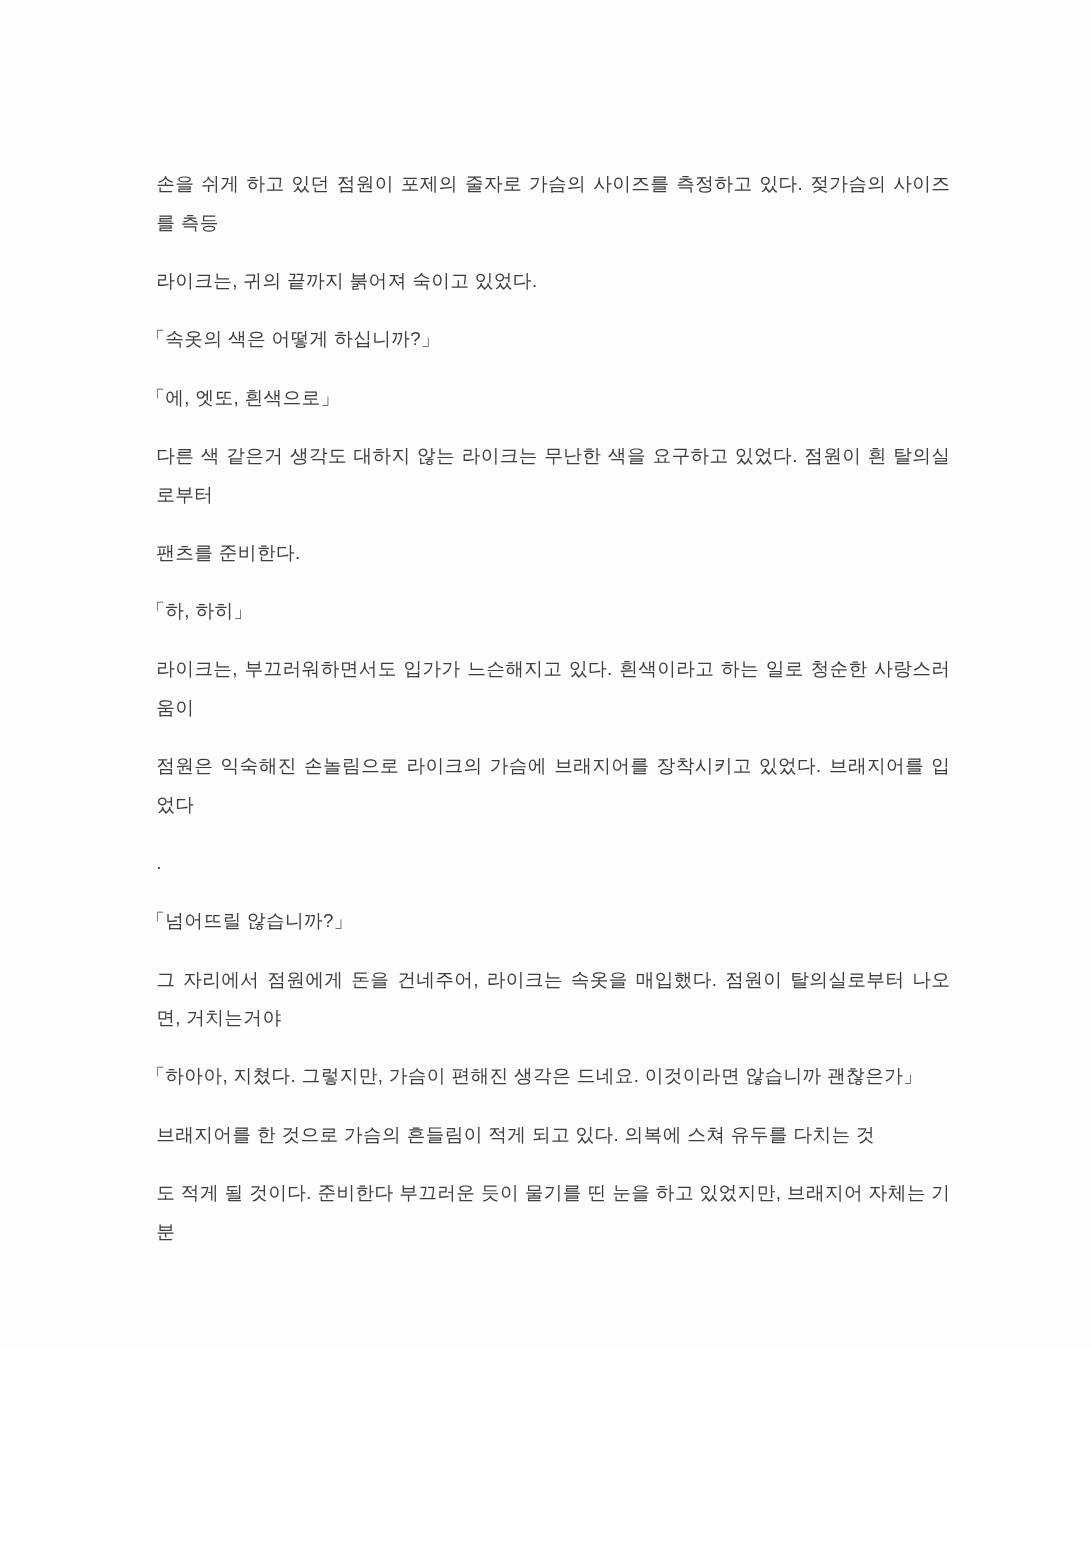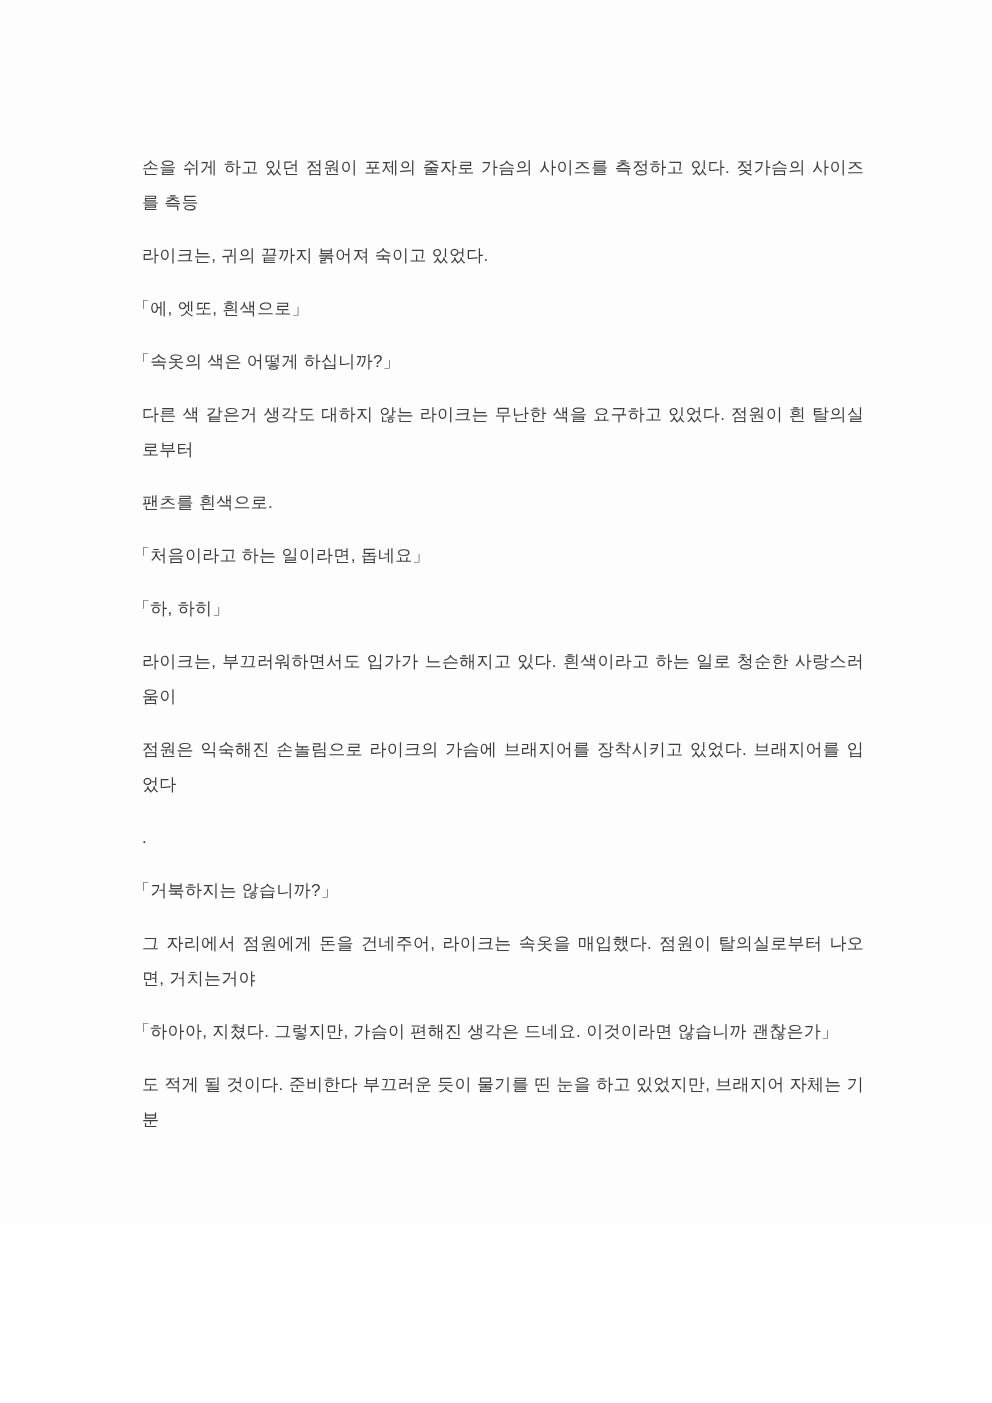--- a/index.html
+++ b/index.html
@@ -35,27 +35,27 @@
     margin-left: -9px; 
   }
 </style>
 </head>
 <body>
 
 <div class="page">
   <div class="text-block">
     <p class="para">손을 쉬게 하고 있던 점원이 포제의 줄자로 가슴의 사이즈를 측정하고 있다. 젖가슴의 사이즈를 측등</p>
     <p class="para">라이크는, 귀의 끝까지 붉어져 숙이고 있었다.</p>
+    <p class="para dialogue">「속옷의 색은 어떻게 하십니까?」</p>
     <p class="para dialogue">「에, 엣또, 흰색으로」</p>
-    <p class="para dialogue">「속옷의 색은 어떻게 하십니까?」</p>
     <p class="para">다른 색 같은거 생각도 대하지 않는 라이크는 무난한 색을 요구하고 있었다. 점원이 흰 탈의실로부터</p>
-    <p class="para">팬츠를 흰색으로.</p>
-    <p class="para dialogue">「처음이라고 하는 일이라면, 돕네요」</p>
+    <p class="para">팬츠를 준비한다.</p>
     <p class="para dialogue">「하, 하히」</p>
     <p class="para">라이크는, 부끄러워하면서도 입가가 느슨해지고 있다. 흰색이라고 하는 일로 청순한 사랑스러움이</p>
     <p class="para">점원은 익숙해진 손놀림으로 라이크의 가슴에 브래지어를 장착시키고 있었다. 브래지어를 입었다</p>
     <p class="para">.</p>
-    <p class="para dialogue">「거북하지는 않습니까?」</p>
+    <p class="para dialogue">「넘어뜨릴 않습니까?」</p>
     <p class="para">그 자리에서 점원에게 돈을 건네주어, 라이크는 속옷을 매입했다. 점원이 탈의실로부터 나오면, 거치는거야</p>
     <p class="para dialogue">「하아아, 지쳤다. 그렇지만, 가슴이 편해진 생각은 드네요. 이것이라면 않습니까 괜찮은가」</p>
+    <p class="para">브래지어를 한 것으로 가슴의 흔들림이 적게 되고 있다. 의복에 스쳐 유두를 다치는 것</p>
     <p class="para">도 적게 될 것이다. 준비한다 부끄러운 듯이 물기를 띤 눈을 하고 있었지만, 브래지어 자체는 기분</p>
   </div>
 </div>
 
 </body></html>

